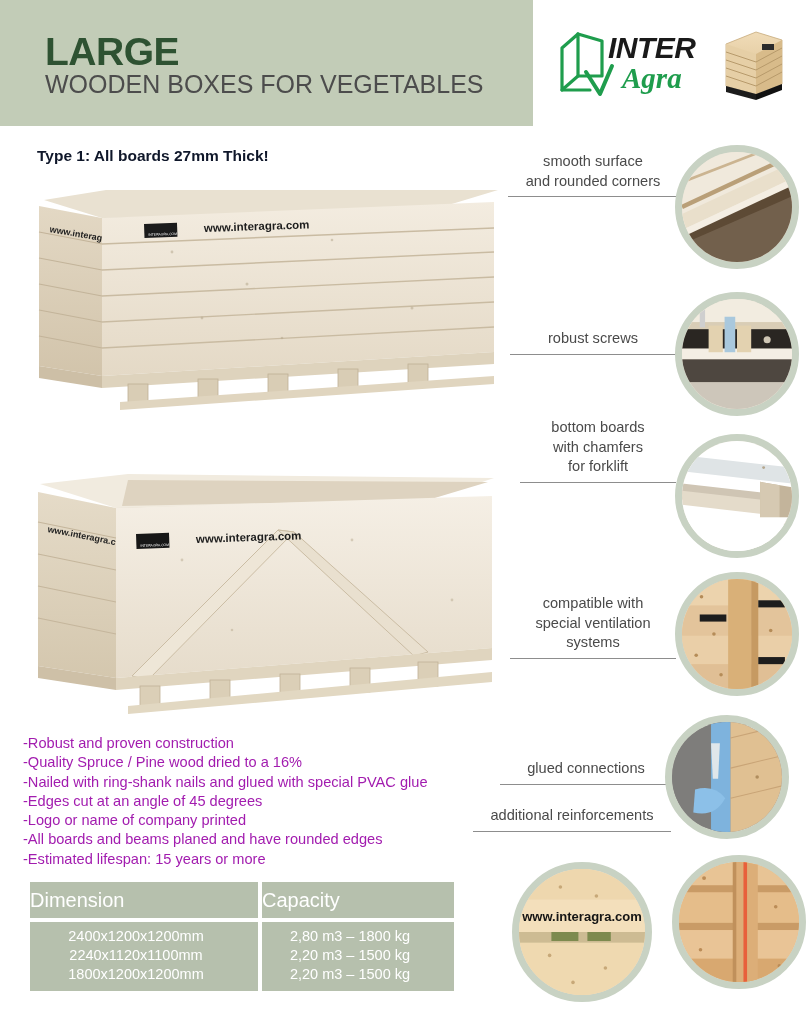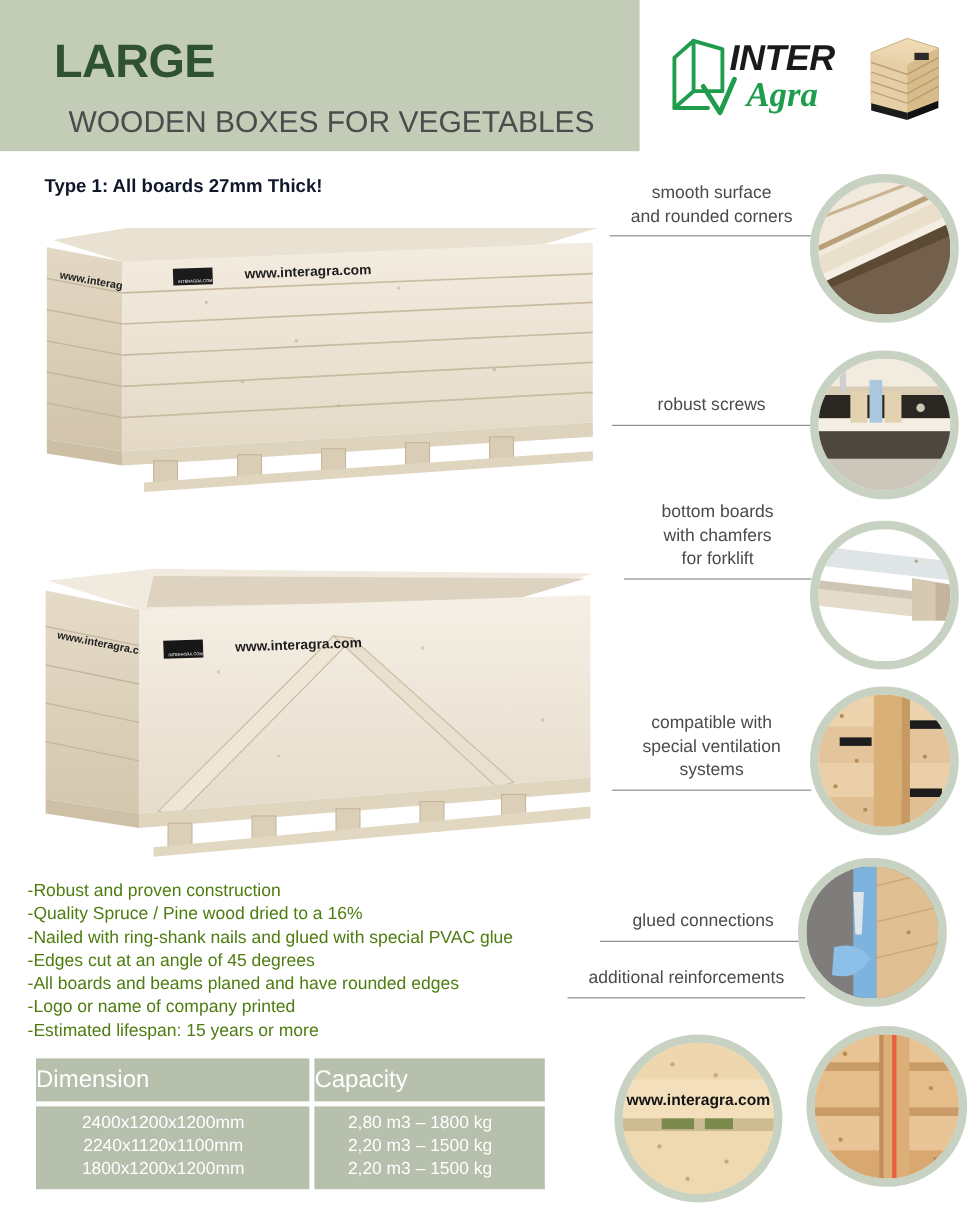--- a/index.html
+++ b/index.html
@@ -16,23 +16,23 @@
   .header-band{
     position:absolute;left:0;top:0;width:533px;height:126px;
     background:#c2ccb7;
   }
   .title-large{
     position:absolute;left:45px;top:32px;
     font-size:39px;font-weight:bold;color:#2e5232;
     letter-spacing:-0.5px;line-height:1;
   }
   .title-sub{
-    position:absolute;left:45px;top:90px;
+    position:absolute;left:45px;top:72px;
     font-size:25px;font-weight:normal;color:#4c4c4c;
-    letter-spacing:0px;line-height:1;margin-left:12px;
+    letter-spacing:0px;line-height:1;
   }
 
   
   .logo{position:absolute;left:556px;top:28px;width:160px;height:70px;}
   .logo svg{display:block;}
   .logo-box{position:absolute;left:718px;top:28px;width:68px;height:72px;}
 
   
   .type-title{
     position:absolute;font-size:15.5px;font-weight:bold;color:#0f172a;
@@ -43,21 +43,21 @@
 
   
   .boxphoto{position:absolute;}
   #box1{left:32px;top:188px;width:466px;height:230px;}
   #box2{left:32px;top:470px;width:466px;height:250px;}
   .boxphoto svg{display:block;width:100%;height:100%;}
 
   
   .bullets{
     position:absolute;left:23px;top:734px;width:470px;
-    font-size:14.6px;color:#4d7c0f;line-height:19.3px;
+    font-size:14.6px;color:#a21caf;line-height:19.3px;
   }
   .bullets div{white-space:nowrap;}
 
   
   .spec-table{
     position:absolute;left:30px;top:882px;width:424px;
     border-collapse:separate;border-spacing:0;
   }
   .spec-table th,.spec-table td{
     background:#b6c0ad;color:#ffffff;padding:0;
@@ -276,22 +276,22 @@
       </g>
       <polygon points="96,236 460,202 460,212 96,244" fill="#e2d8c2"></polygon>
     </svg>
   </div>
 
   <div class="bullets">
     <div>-Robust and proven construction</div>
     <div>-Quality Spruce / Pine wood dried to a 16%</div>
     <div>-Nailed with ring-shank nails and glued with special PVAC glue</div>
     <div>-Edges cut at an angle of 45 degrees</div>
+    <div>-Logo or name of company printed</div>
     <div>-All boards and beams planed and have rounded edges</div>
-    <div>-Logo or name of company printed</div>
     <div>-Estimated lifespan: 15 years or more</div>
   </div>
 
   <table class="spec-table">
     <tbody>
         <tr>
       <th class="th-dim">Dimension</th>
       <td class="tbl-gap-col"></td>
       <th class="th-cap">Capacity</th>
     </tr>

